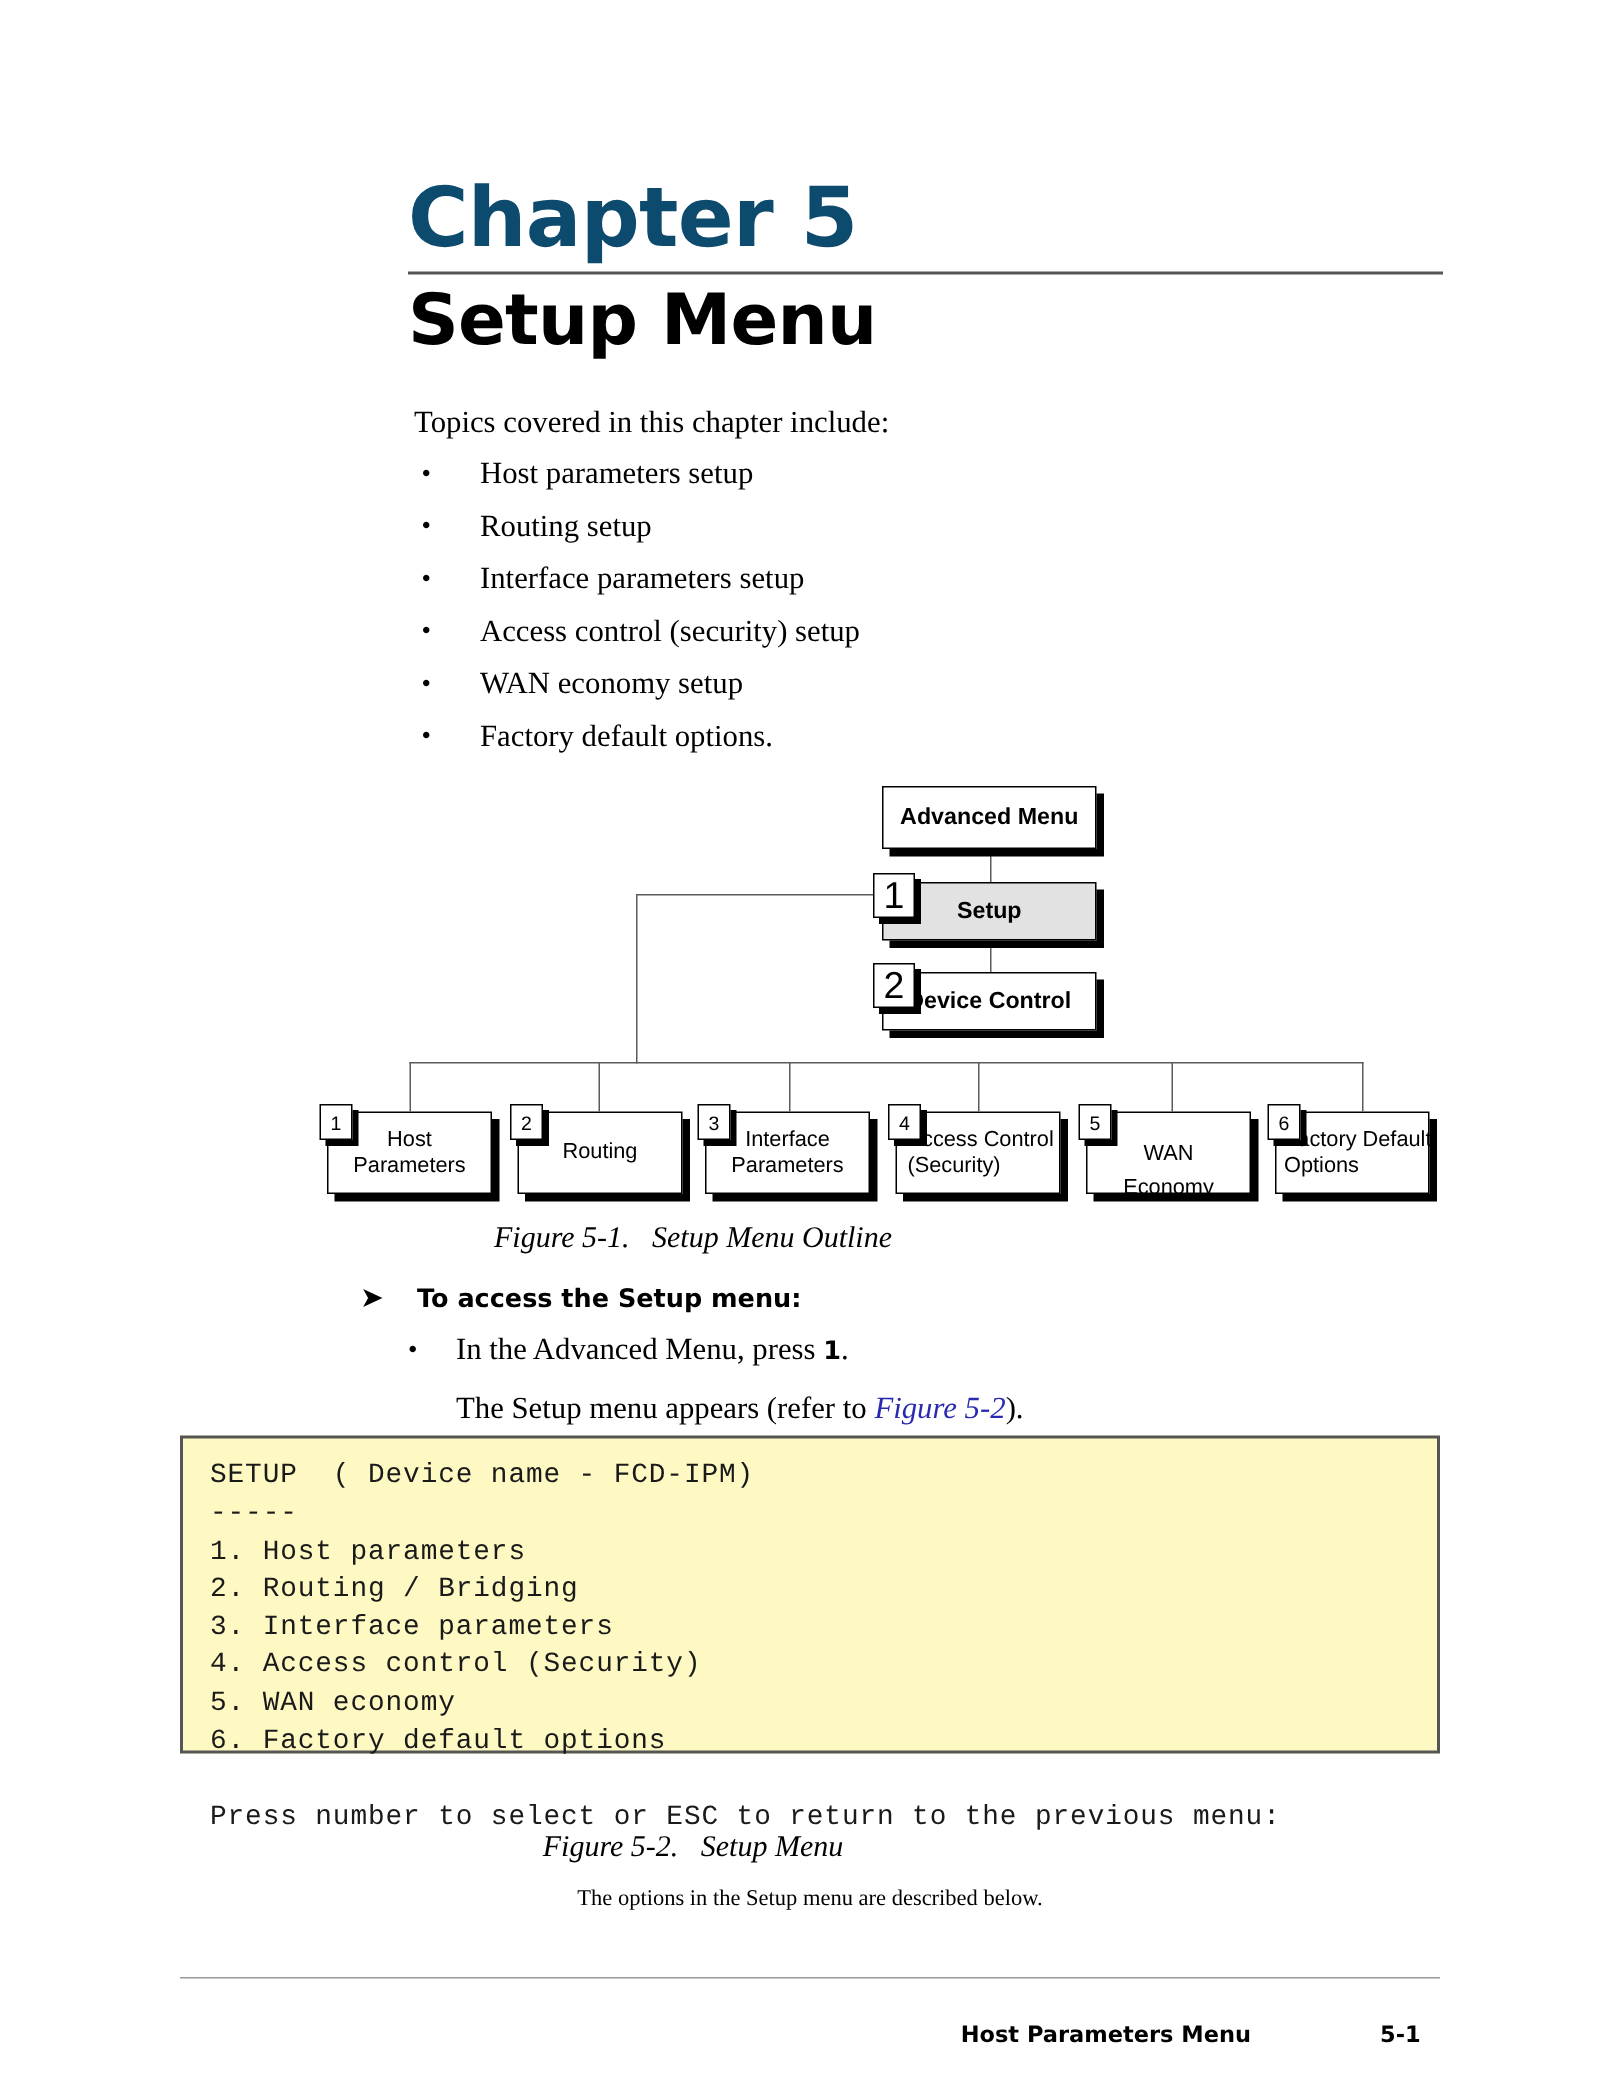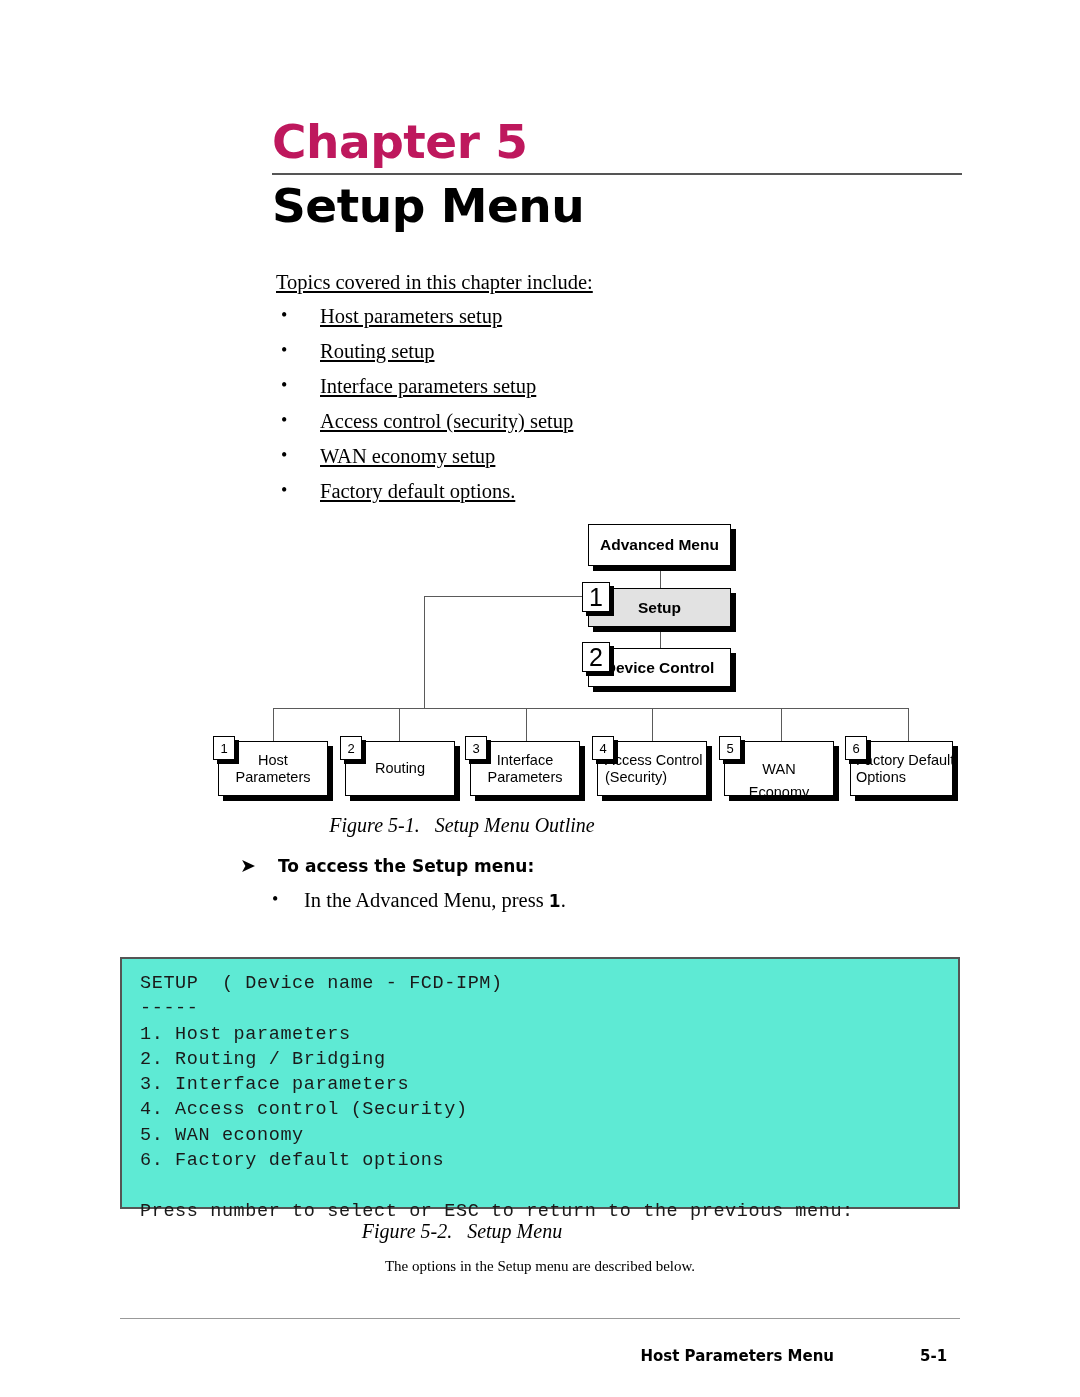--- a/index.html
+++ b/index.html
@@ -20,24 +20,24 @@
   
   #chapter-heading {
     position: absolute;
     left: 272px;
     top: 118px;
     width: 690px;
   }
   .chapter-line1 {
     font-family: "DejaVu Sans", sans-serif;
     font-weight: bold;
-    font-size: 47px;
+    font-size: 55px;
     letter-spacing: -0.5px;
     line-height: 1.0;
-    color: #be185d;
+    color: #0c4a6e;
   }
   .chapter-rule {
     border-top: 2.5px solid #555;
     margin-top: 8px;
     margin-bottom: 6px;
     width: 690px;
   }
   .chapter-line2 {
     font-family: "DejaVu Sans", sans-serif;
     font-weight: bold;
@@ -46,21 +46,20 @@
     line-height: 1.05;
     color: #000;
   }
 
   
   #intro-block {
     position: absolute;
     left: 276px;
     top: 272px;
     width: 660px;
-    text-decoration: underline;
   }
   .body-text {
     font-family: "Liberation Serif", serif;
     font-size: 20.5px;
     line-height: 1.0;
     color: #000;
   }
   ul.topic-list {
     list-style: none;
     margin: 0;
@@ -184,23 +183,23 @@
     font-size: 20.5px;
   }
   .link { color: #2a2ab0; font-style: italic; }
 
   
   #terminal-screen {
     position: absolute;
     left: 120px;
     top: 957px;
     width: 840px;
-    height: 252px;
+    height: 212px;
     border: 2px solid #555;
-    background: #5eead4;
+    background: #fef9c3;
     box-sizing: border-box;
     padding: 12px 0 0 18px;
   }
   #terminal-screen .tline {
     font-family: "Liberation Mono", monospace;
     font-size: 18.5px;
     line-height: 25.3px;
     letter-spacing: 0.6px;
     white-space: pre;
     color: #1a1a1a;
@@ -378,20 +377,23 @@
 </div>
 
 <div id="access-block">
   <div class="proc-head">
     <span class="arrow">➤</span>
     <span>To access the Setup menu:</span>
   </div>
   <div class="proc-bullet">
     <span class="bdot">•</span>
     <span>In the Advanced Menu, press </span><b>1</b><span>.</span>
+  </div>
+  <div class="proc-note">
+    <span>The Setup menu appears (refer to </span><span class="link">Figure 5-2</span><span>).</span>
   </div>
 </div>
 
 <div id="terminal-screen">
   <div class="tline">SETUP  ( Device name - FCD-IPM)</div>
   <div class="tline">-----</div>
   <div class="tline">1. Host parameters</div>
   <div class="tline">2. Routing / Bridging</div>
   <div class="tline">3. Interface parameters</div>
   <div class="tline">4. Access control (Security)</div>

